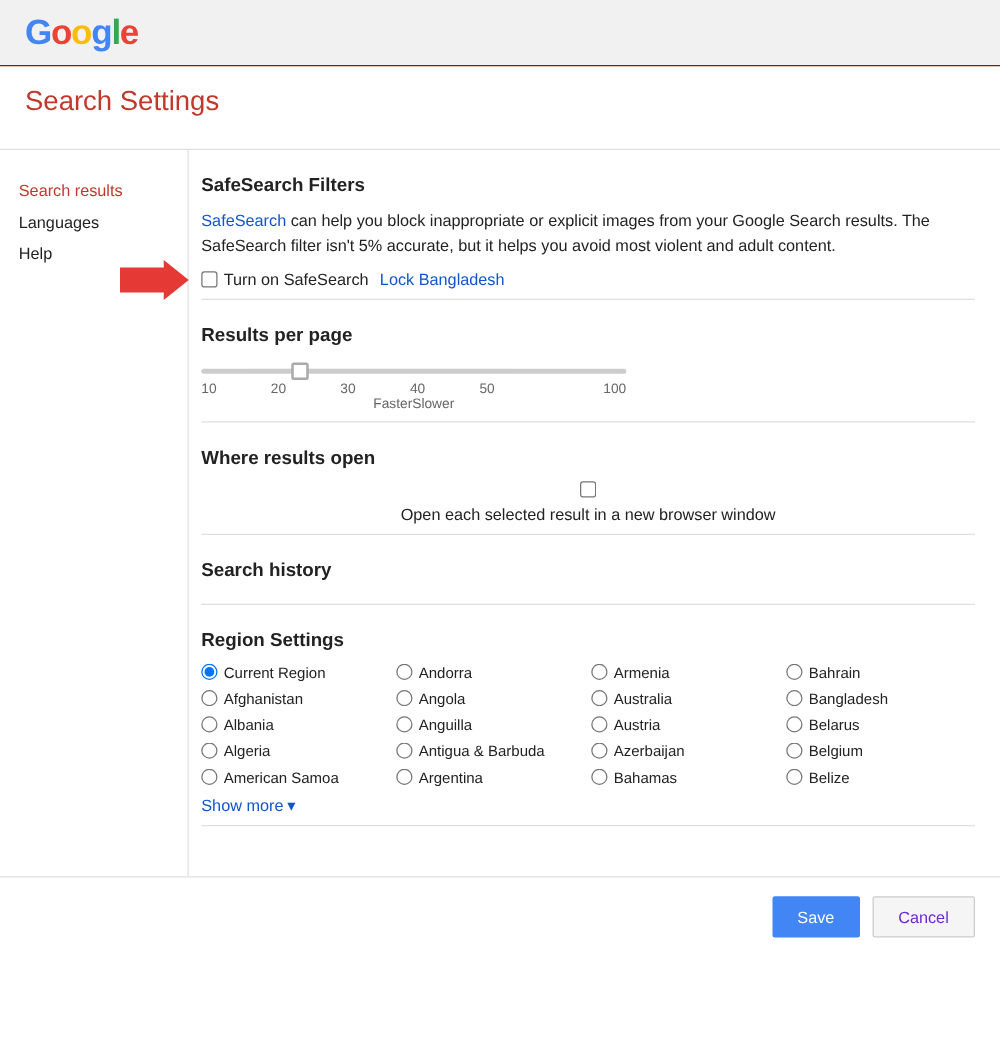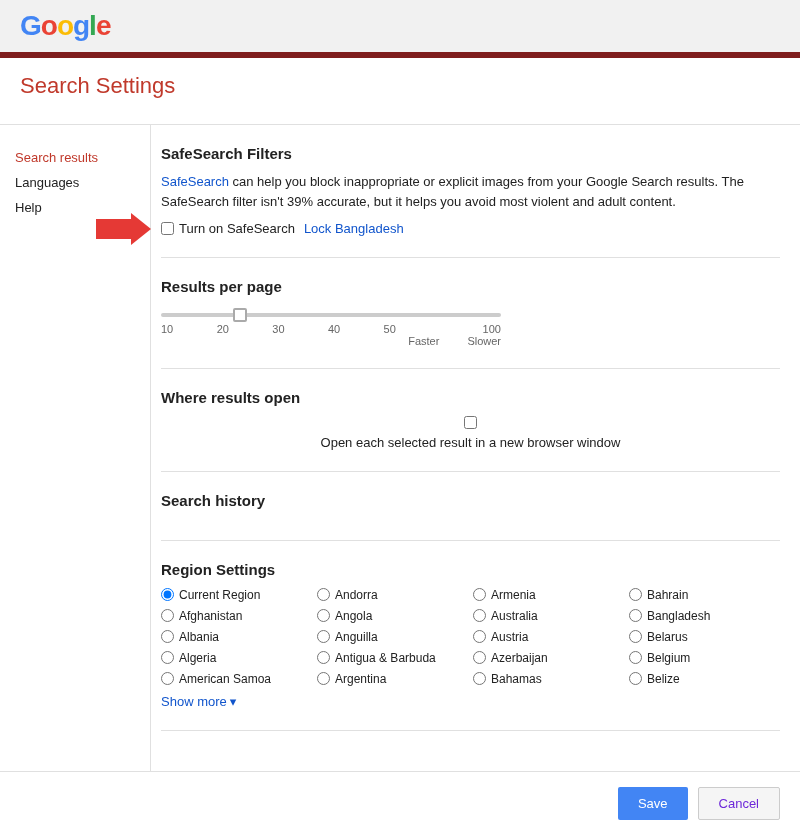--- a/index.html
+++ b/index.html
@@ -2,21 +2,21 @@
 <html><head>
   <meta charset="utf-8">
   <style>
     * { box-sizing: border-box; margin: 0; padding: 0; }
     body { font-family: Arial, sans-serif; font-size: 13px; color: #222; background: #fff; width: 800px; min-height: 835px; }
 
     
     .header {
       background: #f1f1f1;
       padding: 10px 20px;
-      border-bottom: 6px solid #7f1d1d;
+      border-bottom: 1px solid #7f1d1d;
       display: flex;
       align-items: center;
     }
     .google-logo {
       font-size: 28px;
       font-weight: bold;
       letter-spacing: -1px;
     }
     .g-blue { color: #4285F4; }
     .g-red { color: #EA4335; }
@@ -56,21 +56,21 @@
 
     .page-title {
       font-size: 22px;
       color: #c0392b;
       font-weight: normal;
       margin-bottom: 15px;
     }
 
     .section {
       border-bottom: 1px solid #e0e0e0;
-      padding-bottom: 21px;
+      padding-bottom: 8px;
       margin-bottom: 20px;
     }
 
     .section-title {
       font-size: 15px;
       font-weight: bold;
       color: #222;
       margin-bottom: 10px;
     }
 
@@ -141,26 +141,25 @@
       justify-content: space-between;
       width: 360px;
       margin-top: 3px;
       font-size: 11px;
       color: #666;
       padding-left: 10px;
     }
 
     .slider-endpoints {
       display: flex;
-      justify-content: flex-end;
+      justify-content: center;
       width: 360px;
       font-size: 11px;
       color: #666;
       padding-left: 10px;
-      gap: 28px;
     }
 
     
     .checkbox-row {
       display: flex;
       align-items: center;
       gap: 6px;
       font-size: 13px;
       cursor: pointer;
       flex-direction: column;
@@ -250,21 +249,21 @@
     <a class="sidebar-item active">Search results</a>
     <a class="sidebar-item">Languages</a>
     <a class="sidebar-item">Help</a>
   </div>
 
   <div class="main-content">
 
     <div class="section">
       <div class="section-title">SafeSearch Filters</div>
       <p class="section-desc">
-        <a class="link-blue">SafeSearch</a><span> can help you block inappropriate or explicit images from your Google Search results. The SafeSearch filter isn't 39% accurate, but it helps you avoid most violent and adult content.</span>
+        <a class="link-blue">SafeSearch</a><span> can help you block inappropriate or explicit images from your Google Search results. The SafeSearch filter isn't 5% accurate, but it helps you avoid most violent and adult content.</span>
       </p>
 
       <div class="safesearch-row">
 
         <svg class="arrow-svg" viewBox="0 0 55 32" style="position:absolute; left:-65px; top:50%; transform:translateY(-50%);">
           <polygon points="0,6 35,6 35,0 55,16 35,32 35,26 0,26" fill="#E53935"></polygon>
         </svg>
 
         <label class="checkbox-label">
           <input type="checkbox" style="">

